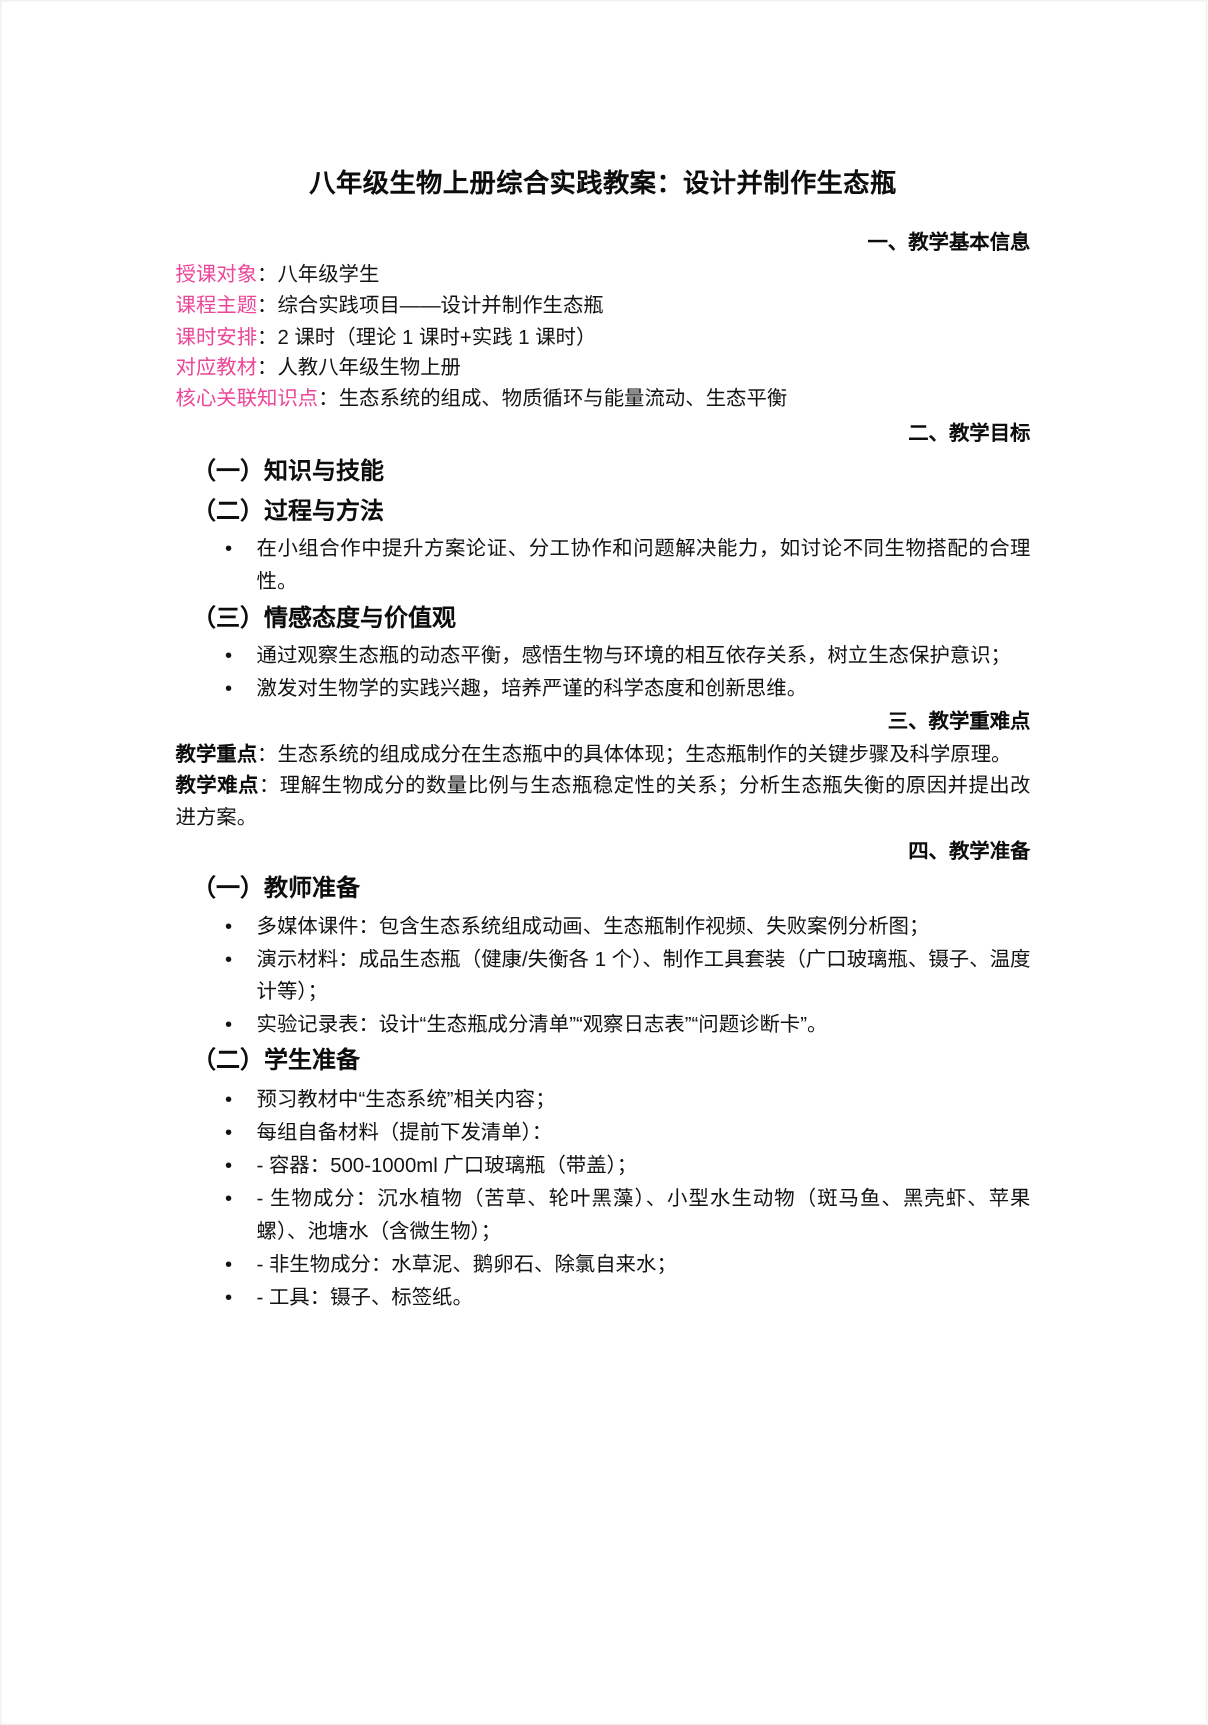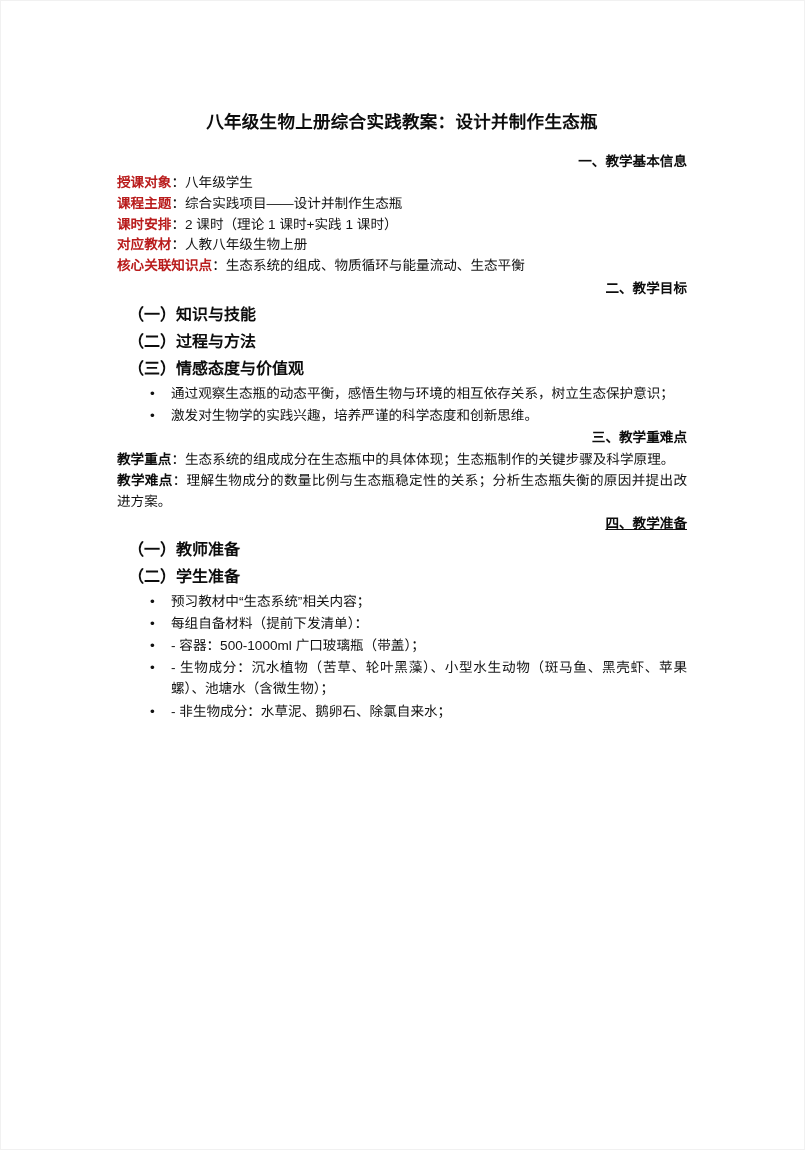--- a/index.html
+++ b/index.html
@@ -60,22 +60,22 @@
     padding-left: 11px;
     color: #0d0d0d;
   }
   .info-line {
     font-size: 13.6px;
     line-height: 1.53;
     margin: 0;
     color: #121212;
   }
   .info-line .lbl {
-    font-weight: bold;
-    color: #b91c1c;
+    font-weight: normal;
+    color: #ec4899;
   }
   .para {
     font-size: 13.6px;
     line-height: 1.56;
     margin: 0;
     color: #121212;
     text-align: justify;
   }
   .para .lbl {
     font-weight: bold;
@@ -131,43 +131,50 @@
     <div class="info-line">
       <span class="lbl">核心关联知识点</span><span>：</span><span>生态系统的组成、物质循环与能量流动、生态平衡</span>
     </div>
 
     <div class="section-head" style="padding-top:2px;">二、教学目标</div>
 
     <div class="sub-head">（一）知识与技能</div>
 
     <div class="sub-head">（二）过程与方法</div>
     <ul class="bullets">
+      <li>在小组合作中提升方案论证、分工协作和问题解决能力，如讨论不同生物搭配的合理性。</li>
     </ul>
 
     <div class="sub-head">（三）情感态度与价值观</div>
     <ul class="bullets">
       <li>通过观察生态瓶的动态平衡，感悟生物与环境的相互依存关系，树立生态保护意识；</li>
       <li>激发对生物学的实践兴趣，培养严谨的科学态度和创新思维。</li>
     </ul>
 
     <div class="section-head" style="padding-top:2px;">三、教学重难点</div>
     <div class="para">
       <span class="lbl">教学重点</span><span>：</span><span>生态系统的组成成分在生态瓶中的具体体现；生态瓶制作的关键步骤及科学原理。</span>
     </div>
     <div class="para">
       <span class="lbl">教学难点</span><span>：</span><span>理解生物成分的数量比例与生态瓶稳定性的关系；分析生态瓶失衡的原因并提出改进方案。</span>
     </div>
 
-    <div class="section-head" style="padding-top:2px;text-decoration:underline;">四、教学准备</div>
+    <div class="section-head" style="padding-top:2px;">四、教学准备</div>
 
     <div class="sub-head">（一）教师准备</div>
+    <ul class="bullets">
+      <li>多媒体课件：包含生态系统组成动画、生态瓶制作视频、失败案例分析图；</li>
+      <li>演示材料：成品生态瓶（健康/失衡各 1 个）、制作工具套装（广口玻璃瓶、镊子、温度计等）；</li>
+      <li>实验记录表：设计“生态瓶成分清单”“观察日志表”“问题诊断卡”。</li>
+    </ul>
 
     <div class="sub-head">（二）学生准备</div>
     <ul class="bullets">
       <li>预习教材中“生态系统”相关内容；</li>
       <li>每组自备材料（提前下发清单）：</li>
       <li>-  容器：500-1000ml 广口玻璃瓶（带盖）；</li>
       <li>-   生物成分：沉水植物（苦草、轮叶黑藻）、小型水生动物（斑马鱼、黑壳虾、苹果螺）、池塘水（含微生物）；</li>
       <li>-  非生物成分：水草泥、鹅卵石、除氯自来水；</li>
+      <li>-  工具：镊子、标签纸。</li>
     </ul>
 
   </div>
 </div>
 
 </body></html>

